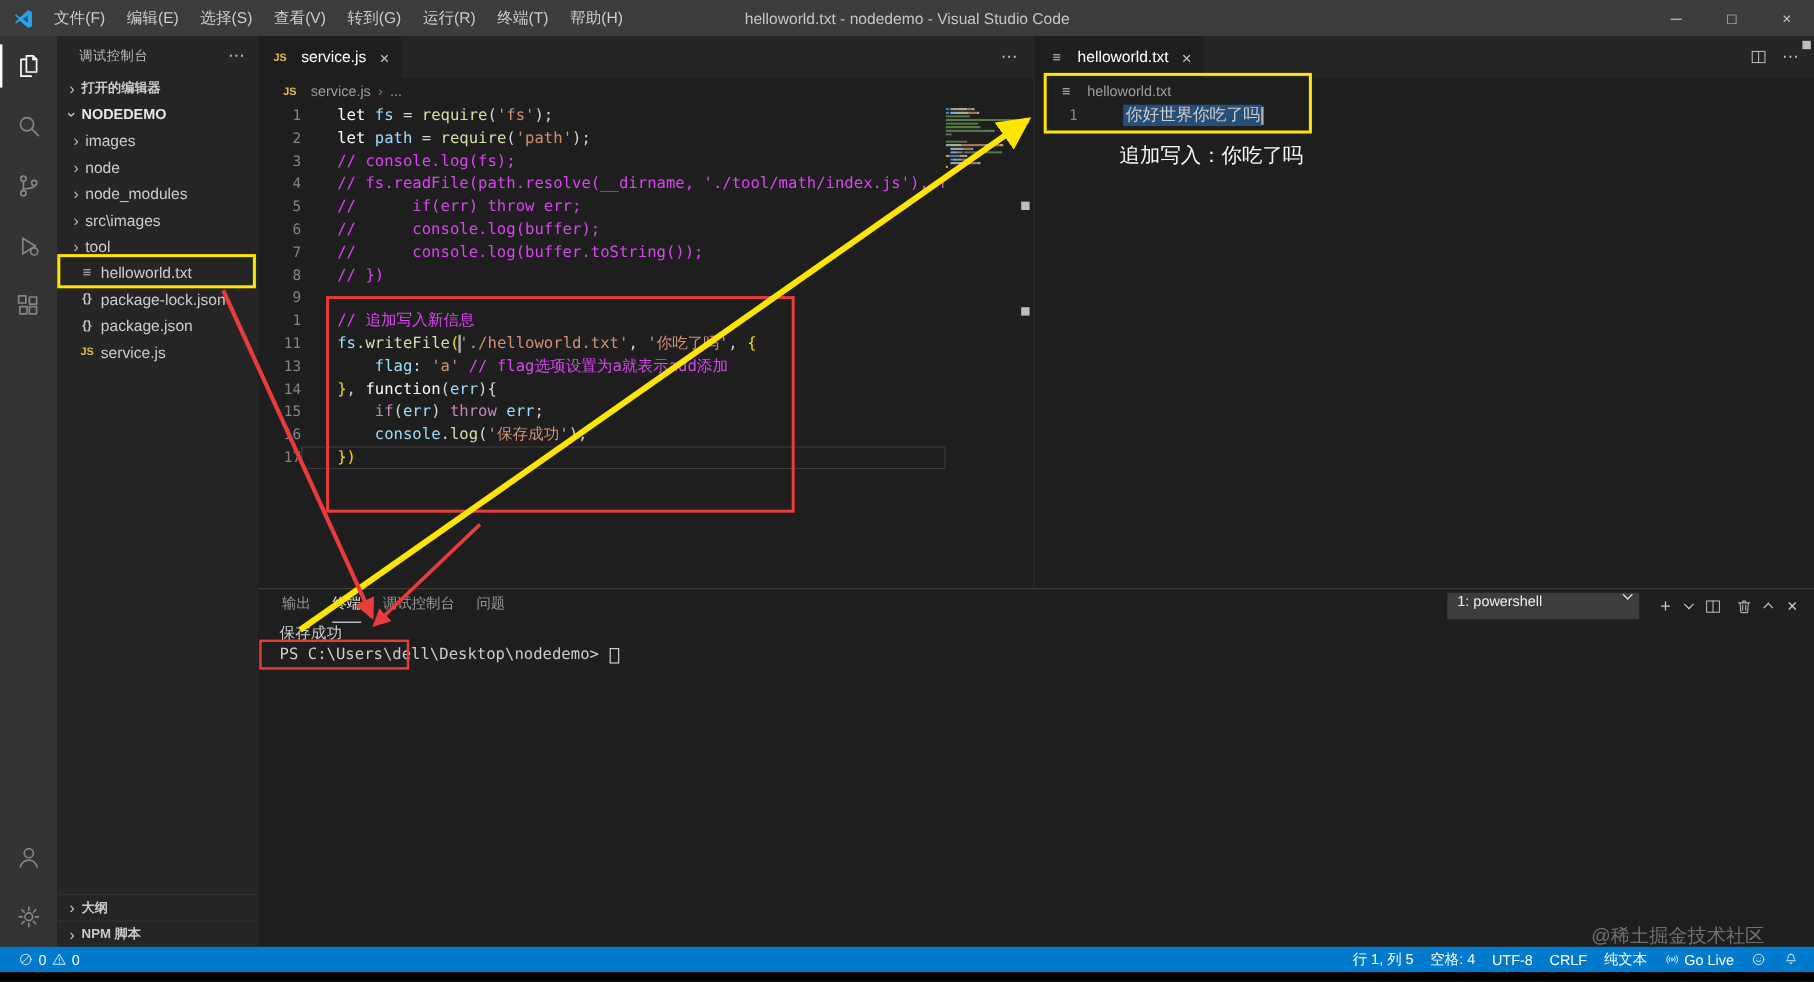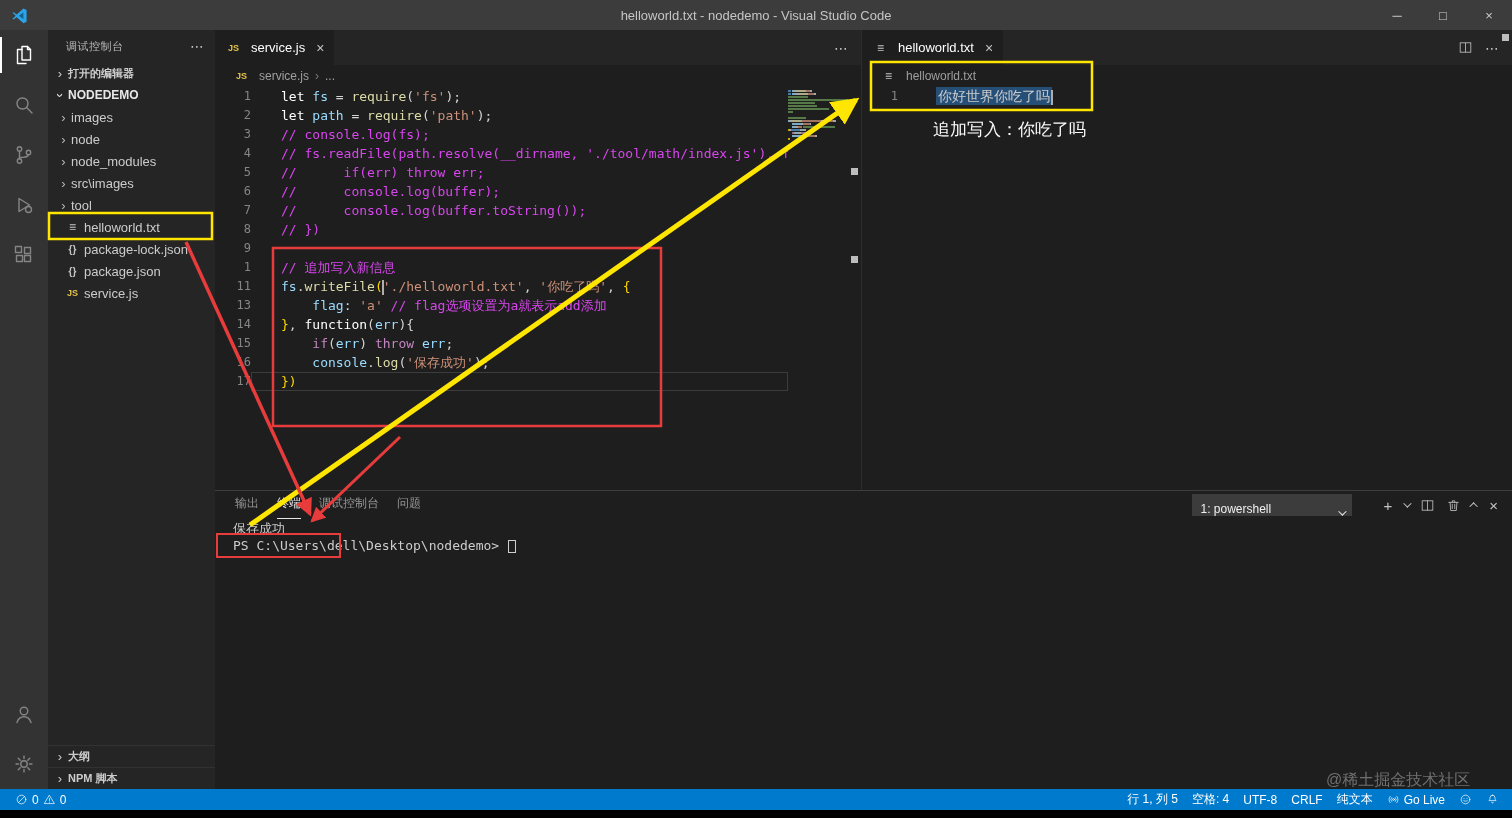--- a/index.html
+++ b/index.html
@@ -77,21 +77,21 @@
   .code-r .cl .lc{padding-left:38px}
   .sel{background:#264f78;padding:1px 2px}
 
   
   .panel{position:absolute;top:490px;left:215px;width:1297px;height:299px;background:#1e1e1e;border-top:1px solid #3e3e3e}
   .panel-head{height:28px;display:flex;align-items:center;padding:0 14px 0 20px}
   .ptab{margin-right:18px;font-size:12px;color:#969696;height:28px;line-height:25px;white-space:nowrap}
   .ptab.active{color:#e7e7e7;border-bottom:1px solid #e7e7e7}
   .panel-actions{margin-left:auto;display:flex;align-items:center;gap:11px;color:#c5c5c5}
   .shell-select{width:160px;height:22px;background:#3c3c3c;color:#f0f0f0;font-size:12px;
-    display:flex;align-items:flex-end;justify-content:space-between;padding:0 8px;margin-right:20px}
+    display:flex;align-items:flex-start;justify-content:space-between;padding:0 8px;margin-right:6px}
   .chev-css{display:inline-block;width:6px;height:6px;border-right:1.5px solid currentColor;border-bottom:1.5px solid currentColor}
   .chev-css.down{transform:rotate(45deg) translateY(-2px)}
   .chev-css.up{transform:rotate(-135deg) translateY(-2px)}
   .pa-glyph{font-size:15px;line-height:1}
   .panel-actions svg{width:15px;height:15px;stroke:#c5c5c5;fill:none;stroke-width:1.3;stroke-linecap:round}
   .term{position:absolute;top:30px;left:18px;right:10px;bottom:0;
     font-family:"DejaVu Sans Mono","Liberation Mono",monospace;font-size:13px;line-height:16.5px;color:#cccccc;white-space:pre}
   .t-command{color:#e9e9e9;font-weight:bold}
   .t-cursor{display:inline-block;width:8px;height:13px;border:1px solid #cfcfcf;vertical-align:text-bottom;margin-left:1px}
 
@@ -112,20 +112,30 @@
 </head>
 <body>
 
 <div class="app">
 
   <div class="titlebar">
     <svg class="logo" viewBox="0 0 24 24">
       <path fill="#2aa3e8" d="M17.6 2 8 10.6 3.7 7.3 2 8.2l4.6 4.3L2 16.8l1.7.9L8 14.4l9.6 8.6 4.4-2.1V4.1L17.6 2z"></path>
       <path fill="#17618f" d="M17.5 7.7v9.6L11.2 12.5l6.3-4.8z"></path>
     </svg>
+    <div class="menus">
+        <div class="menu-item">文件(F)</div>
+        <div class="menu-item">编辑(E)</div>
+        <div class="menu-item">选择(S)</div>
+        <div class="menu-item">查看(V)</div>
+        <div class="menu-item">转到(G)</div>
+        <div class="menu-item">运行(R)</div>
+        <div class="menu-item">终端(T)</div>
+        <div class="menu-item">帮助(H)</div>
+      </div>
     <div class="window-title">helloworld.txt - nodedemo - Visual Studio Code</div>
     <div class="win-controls">
       <div class="win-btn">─</div>
       <div class="win-btn">□</div>
       <div class="win-btn">×</div>
     </div>
   </div>
 
   <div class="activitybar">
     <div class="ab-icon active">

